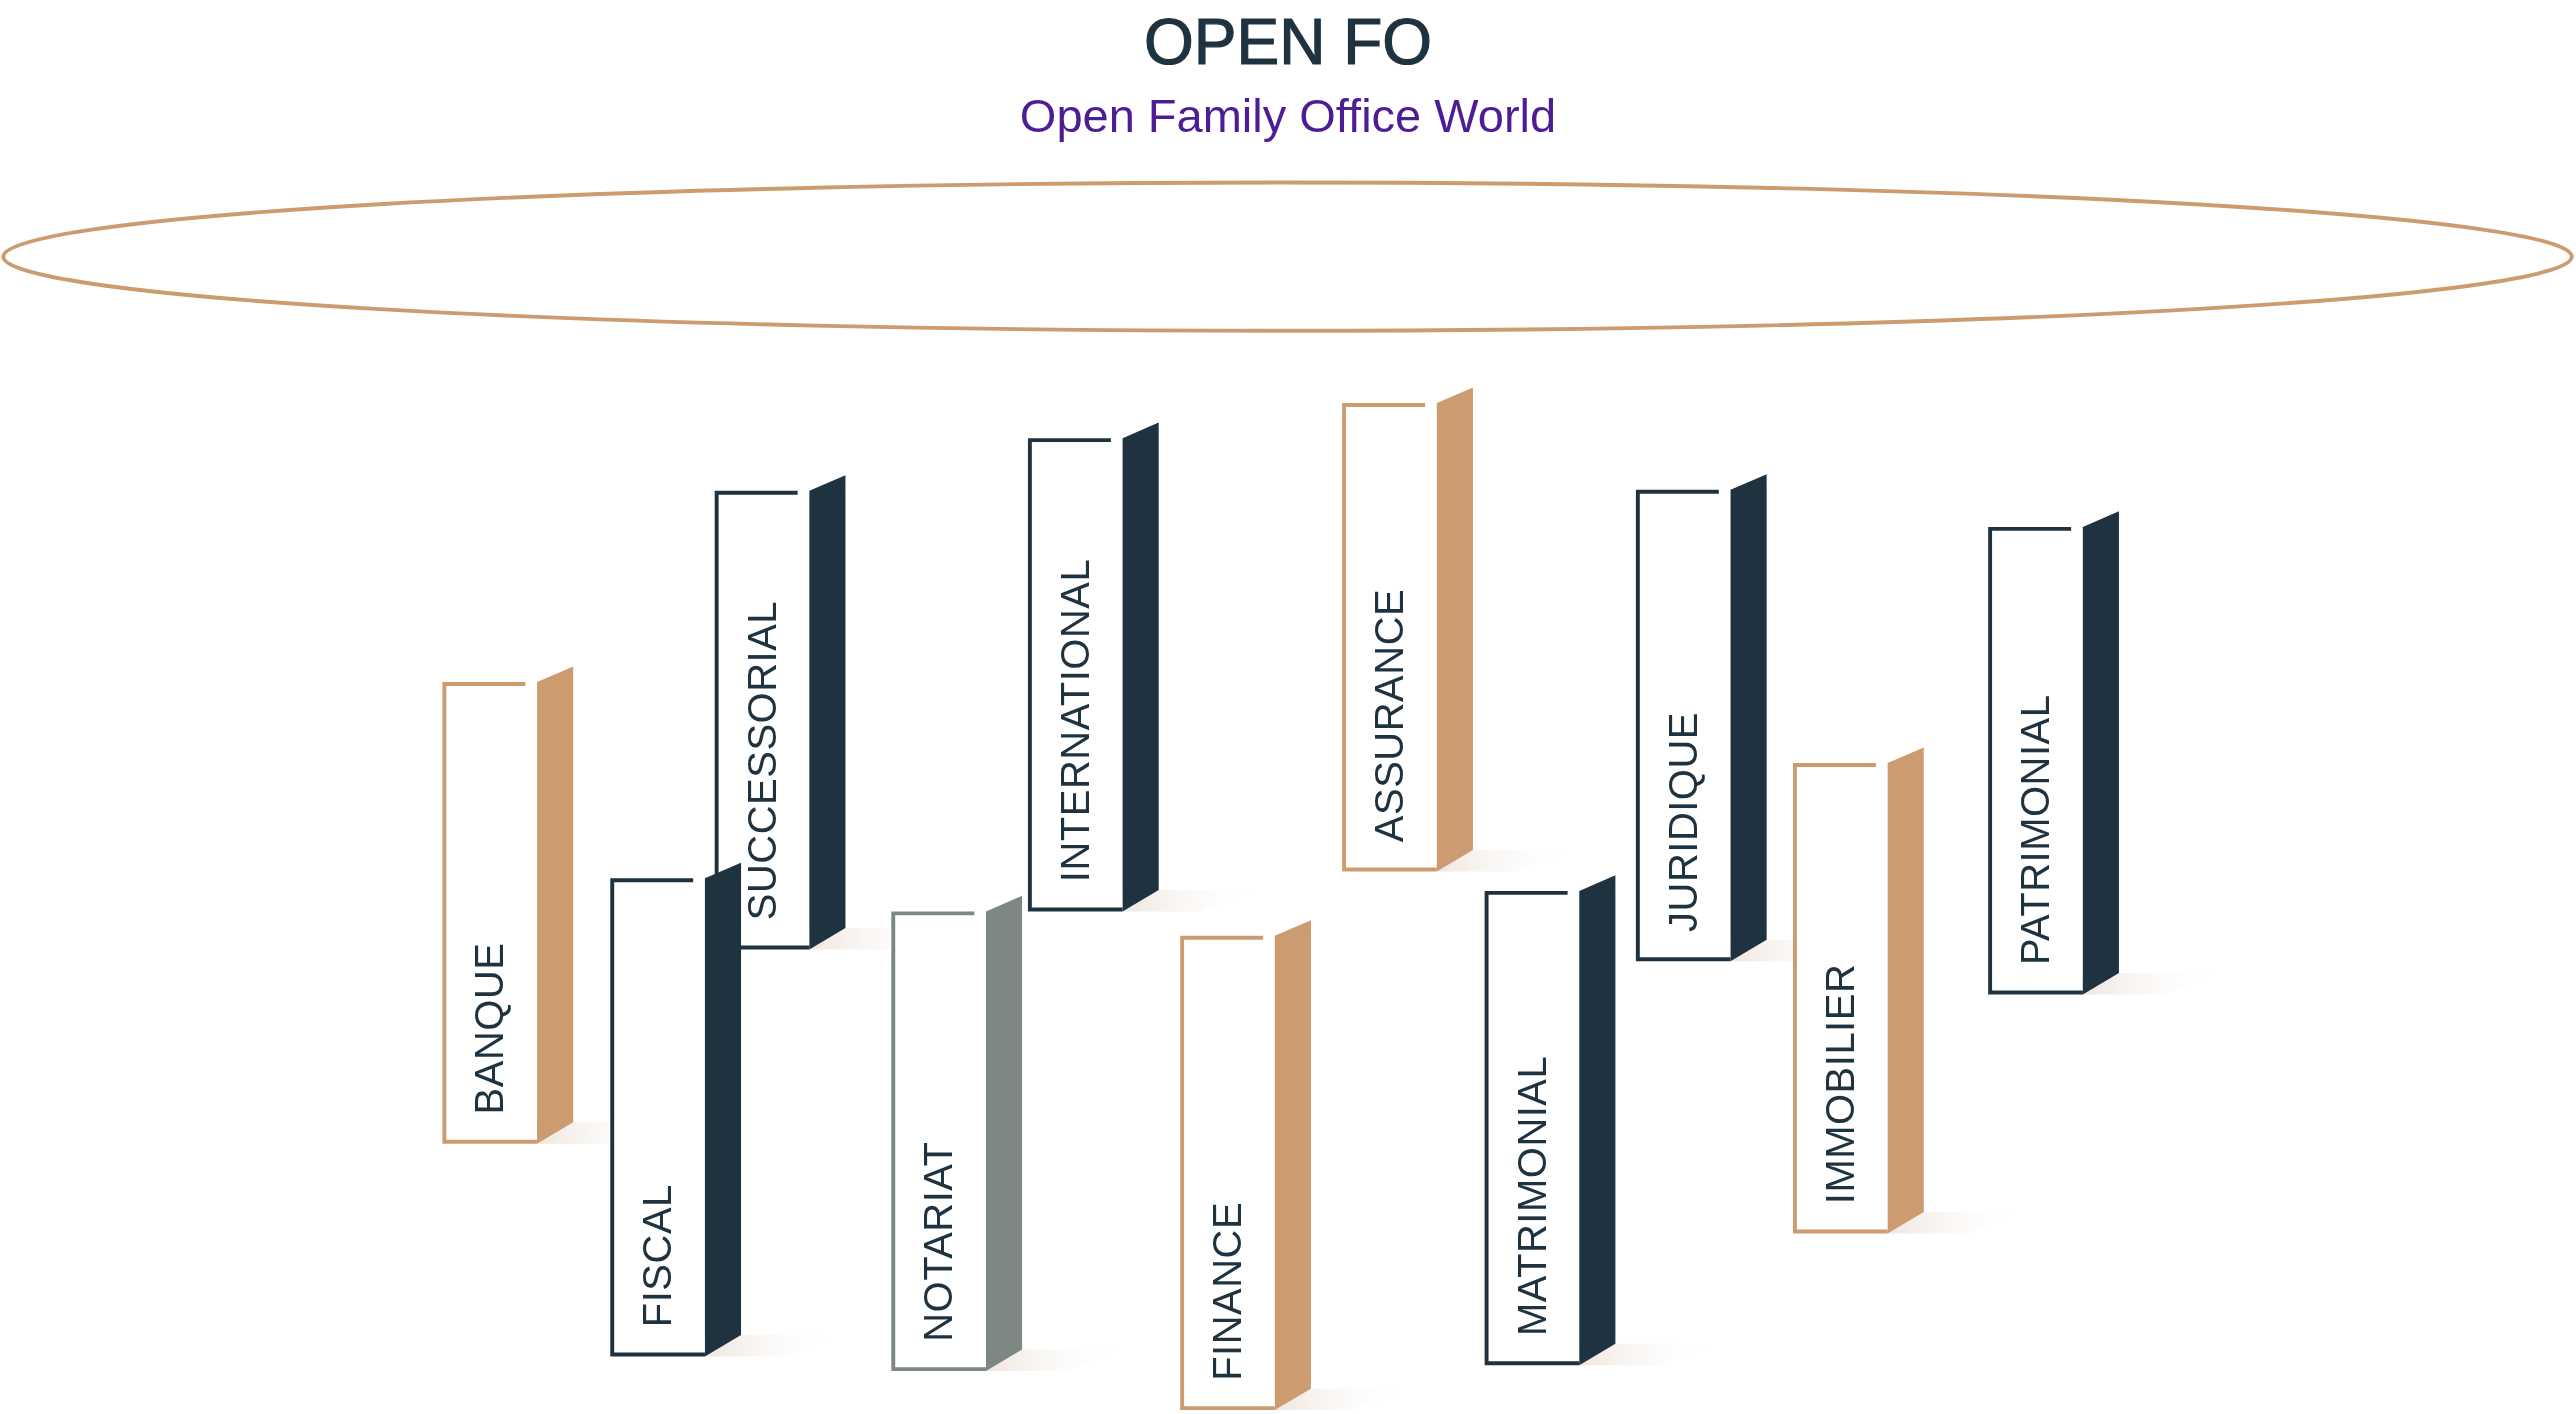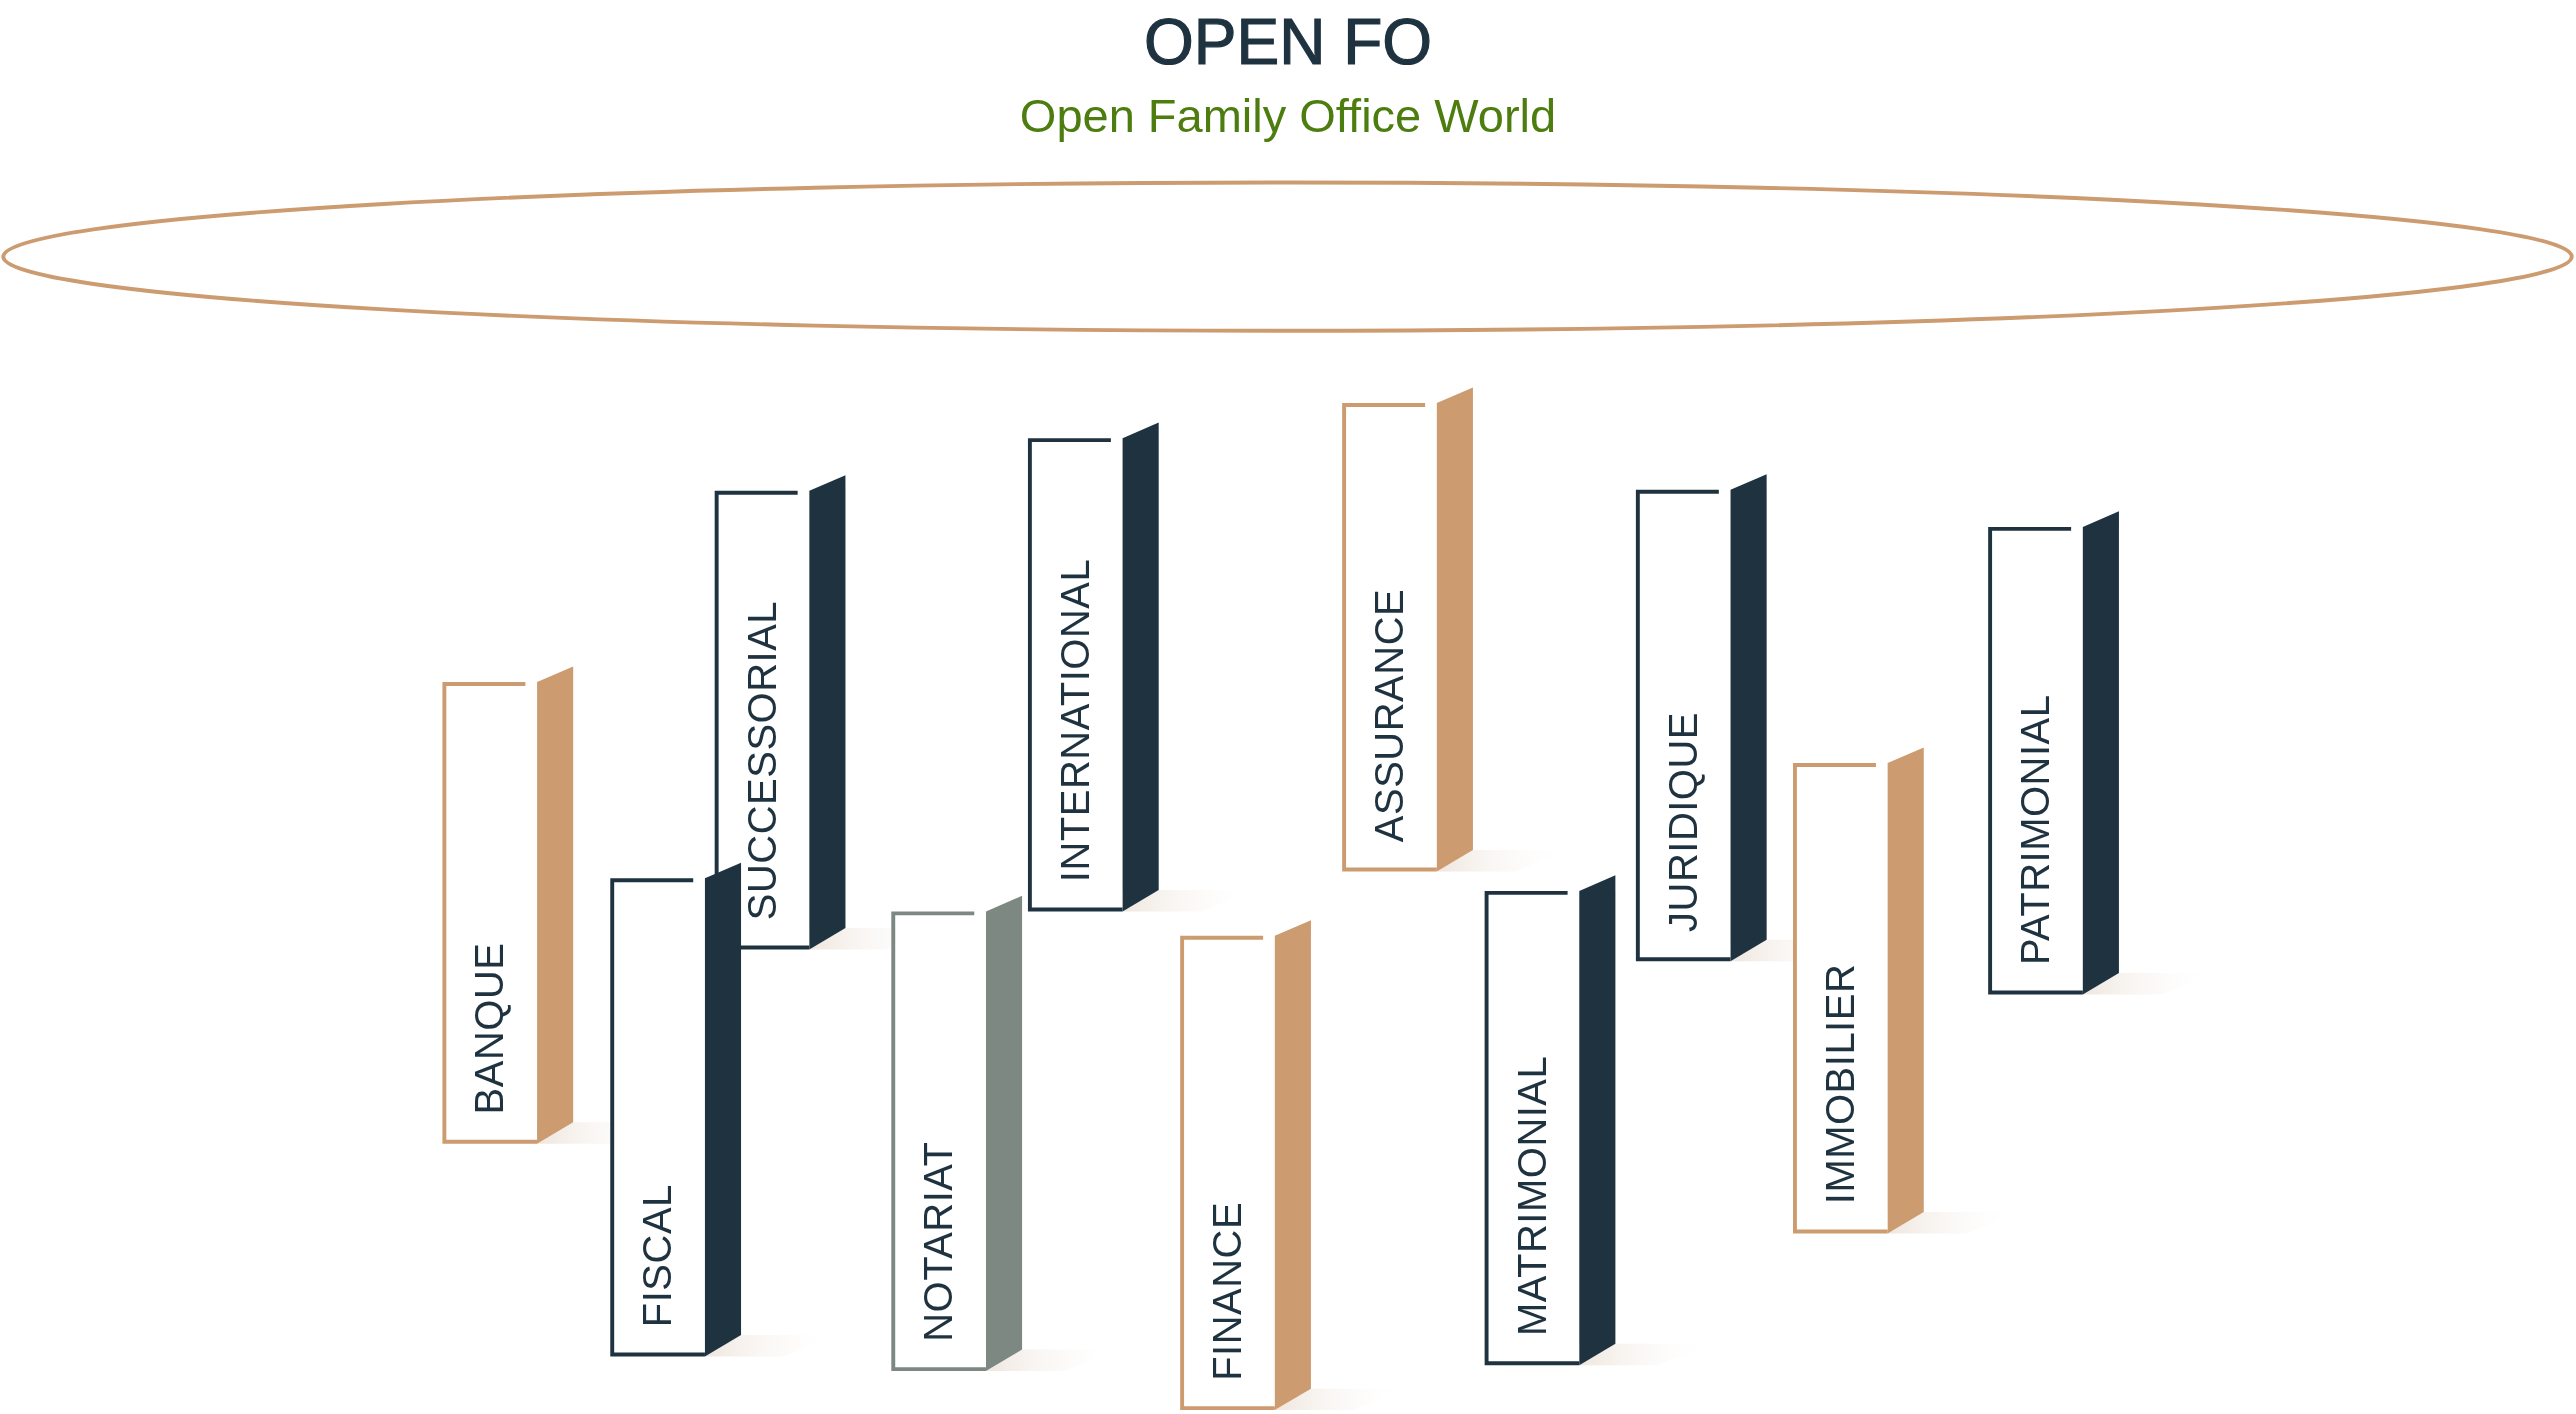--- a/index.html
+++ b/index.html
@@ -7,21 +7,21 @@
     #stage { position: absolute; left: 0; top: 0; width: 2576px; height: 1414px; }
     .title {
       position: absolute; left: 0; width: 2576px; top: 2.9px; text-align: center;
       font-family: "Liberation Sans", sans-serif; font-size: 64px; font-weight: 400;
       color: #1e3240; letter-spacing: 0px; line-height: 78px;
       -webkit-text-stroke: 1.2px #1e3240;
     }
     .subtitle {
       position: absolute; left: 0; width: 2576px; top: 86px; text-align: center;
       font-family: "Liberation Sans", sans-serif; font-size: 47px; font-weight: 400;
-      color: #4d7c0f; line-height: 59px;
+      color: #4c1d95; line-height: 59px;
     }
     .pillar-label {
       font-family: "Liberation Sans", sans-serif; font-size: 41px; fill: #1e3240;
       letter-spacing: 0.5px;
     }
   </style>
 </head>
 <body>
 
 <div id="stage">

